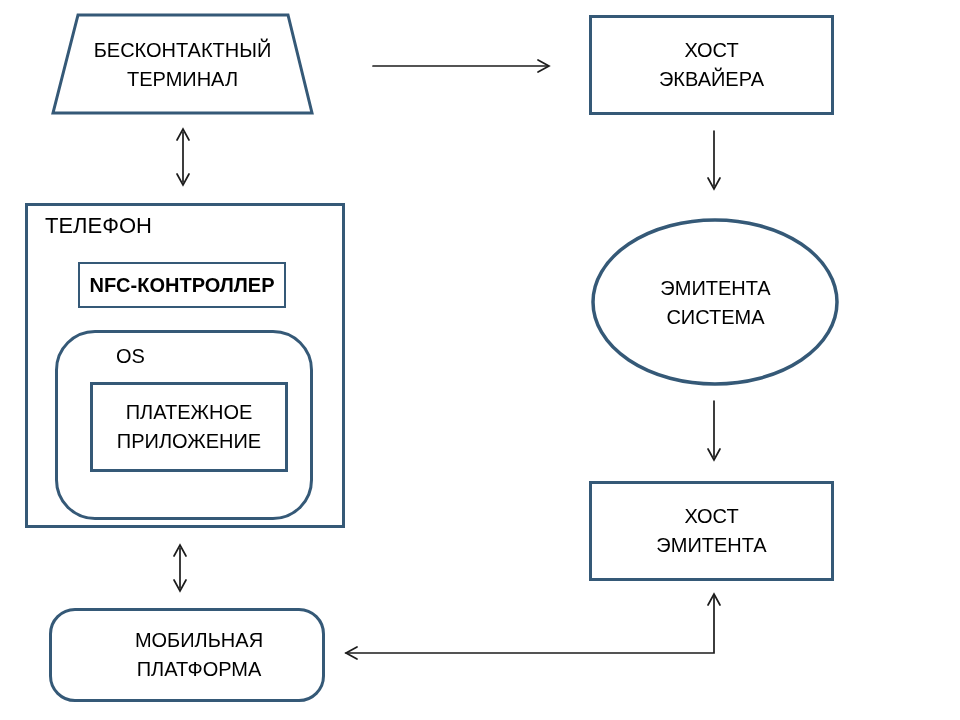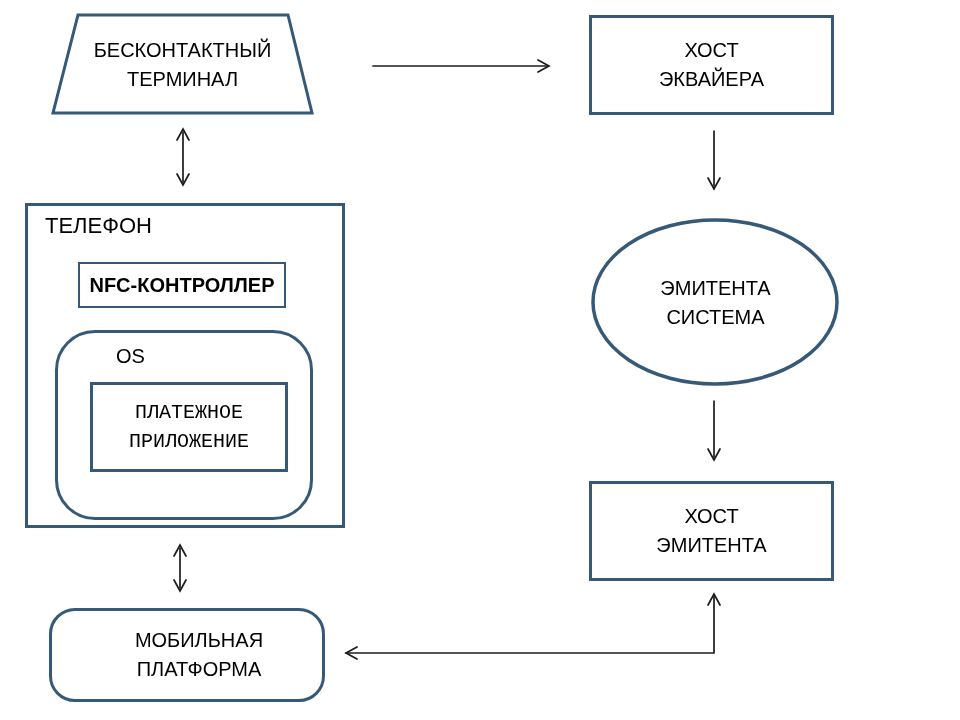--- a/index.html
+++ b/index.html
@@ -125,19 +125,19 @@
 
   <div class="label" style="left:589px; top:481px; width:245px; height:100px;">ХОСТ
 ЭМИТЕНТА</div>
 
   <div class="label corner" style="left:45px; top:211px; font-size:22px;">ТЕЛЕФОН</div>
 
   <div class="label" style="left:78px; top:262px; width:208px; height:46px;font-weight:bold;">NFC-КОНТРОЛЛЕР</div>
 
   <div class="label corner" style="left:116px; top:342px;">OS</div>
 
-  <div class="label" style="left:90px; top:382px; width:198px; height:90px;font-family:Liberation Mono, monospace;">ПЛАТЕЖНОЕ
+  <div class="label" style="left:90px; top:382px; width:198px; height:90px;">ПЛАТЕЖНОЕ
 ПРИЛОЖЕНИЕ</div>
 
   <div class="label" style="left:49px; top:608px; width:276px; height:94px;padding-left:12px;">МОБИЛЬНАЯ
 ПЛАТФОРМА</div>
 
 </div>
 
 </body></html>

